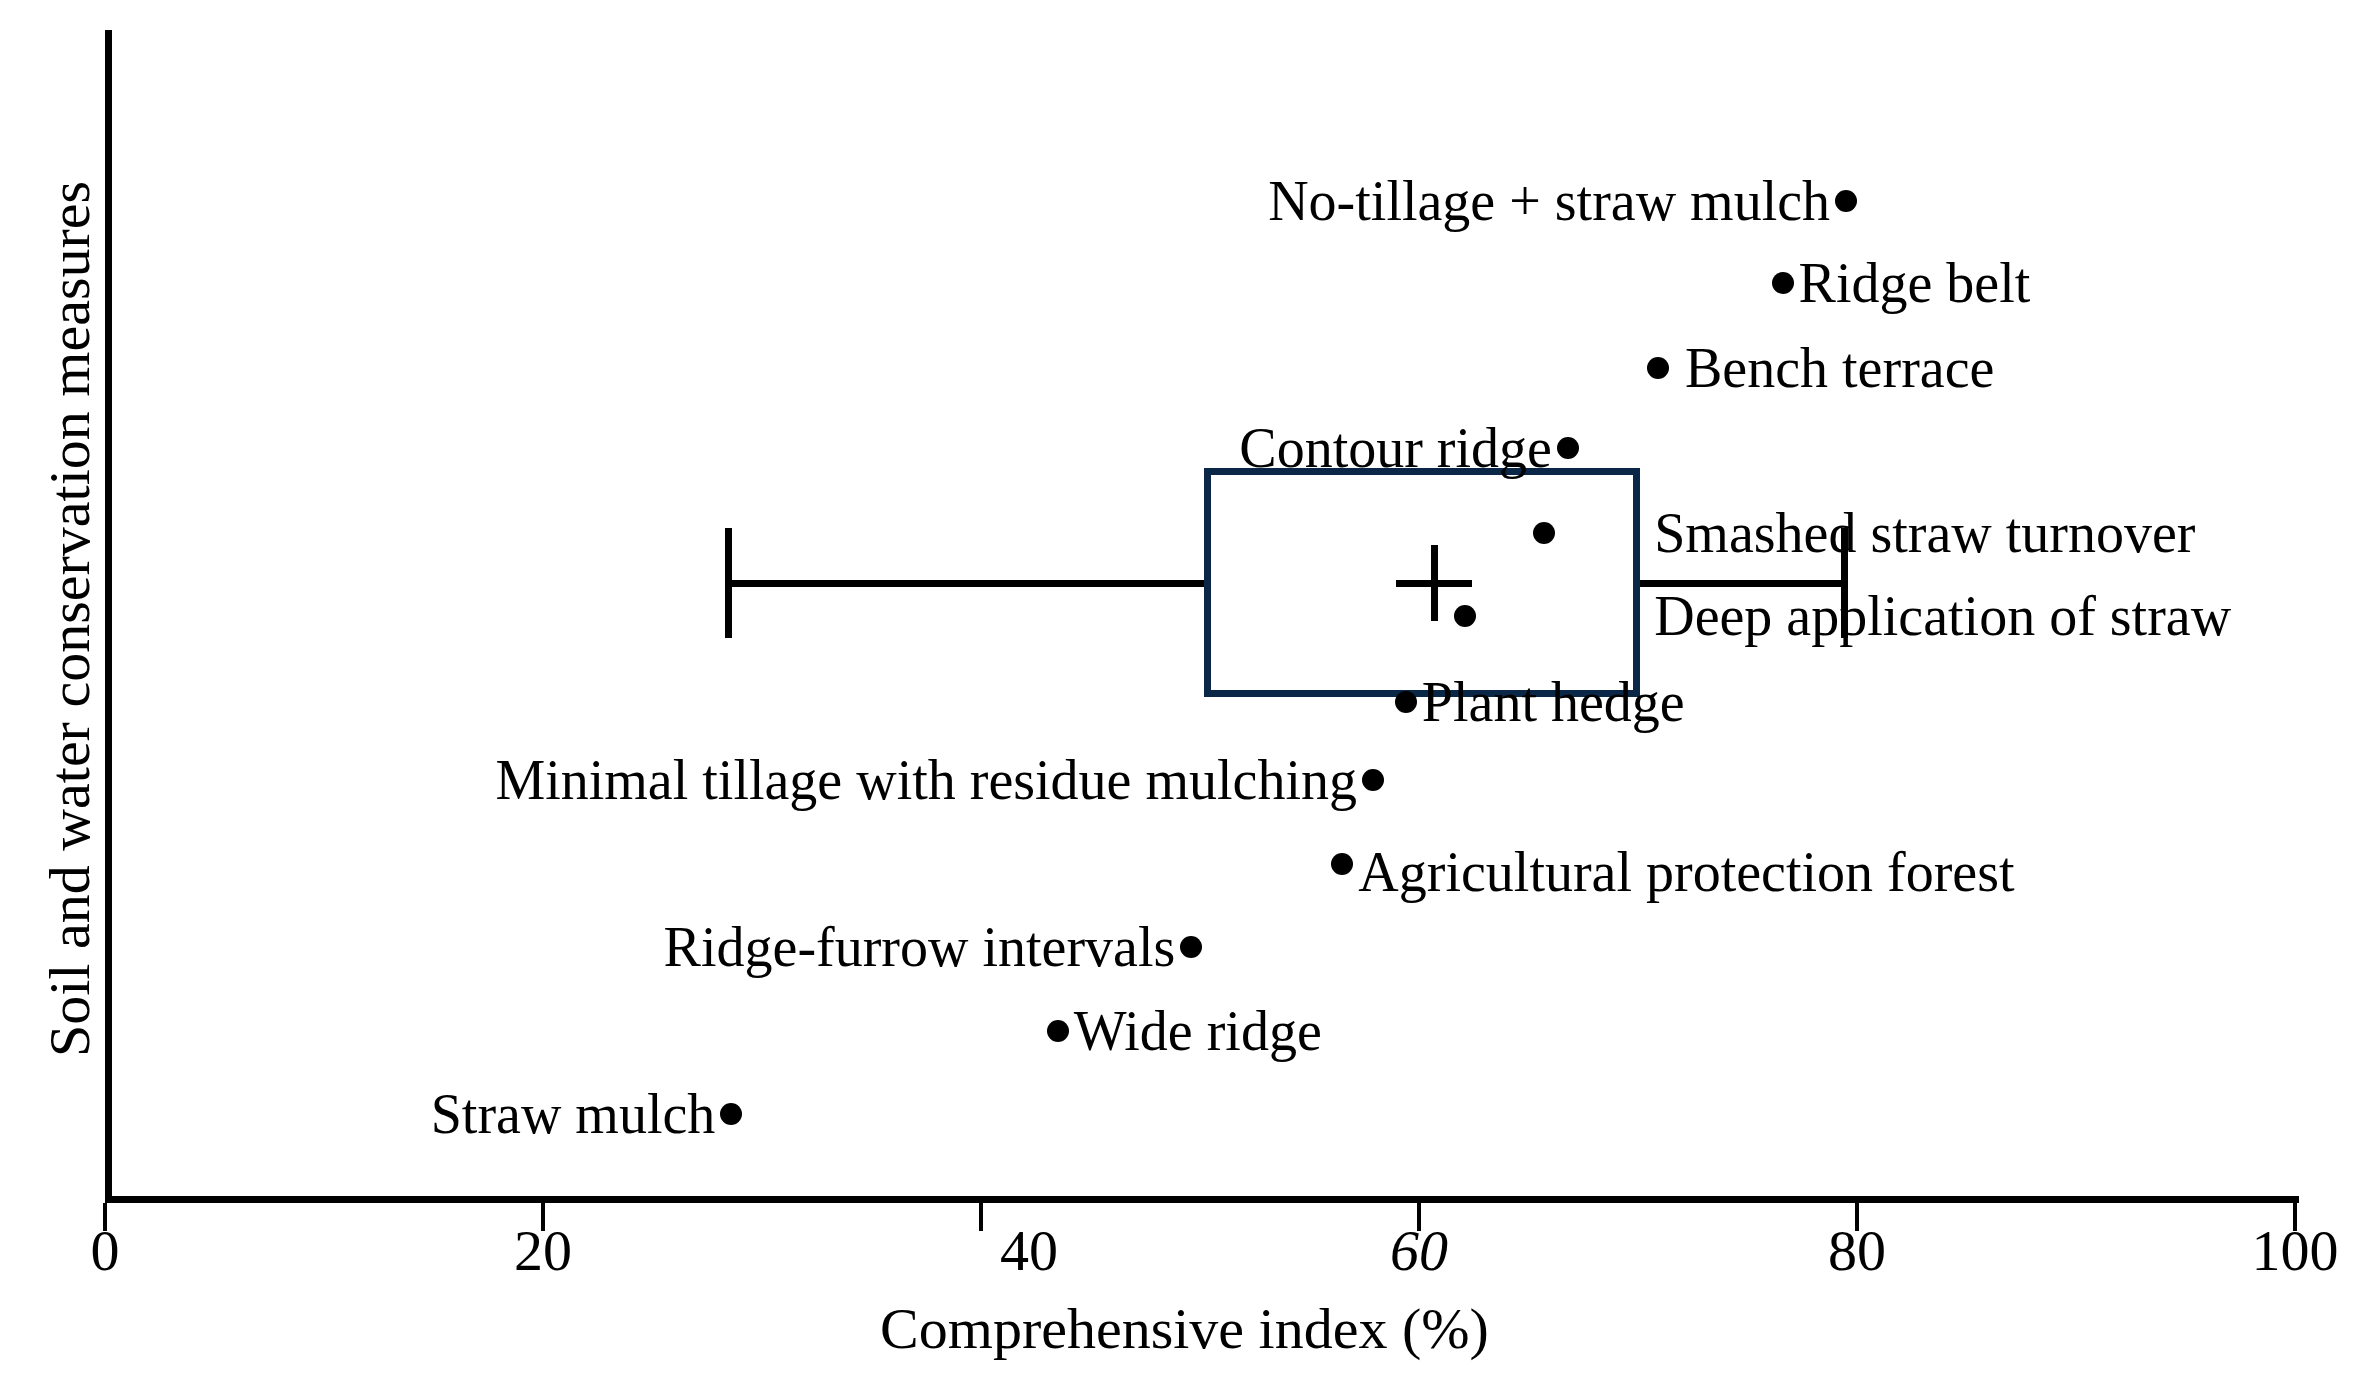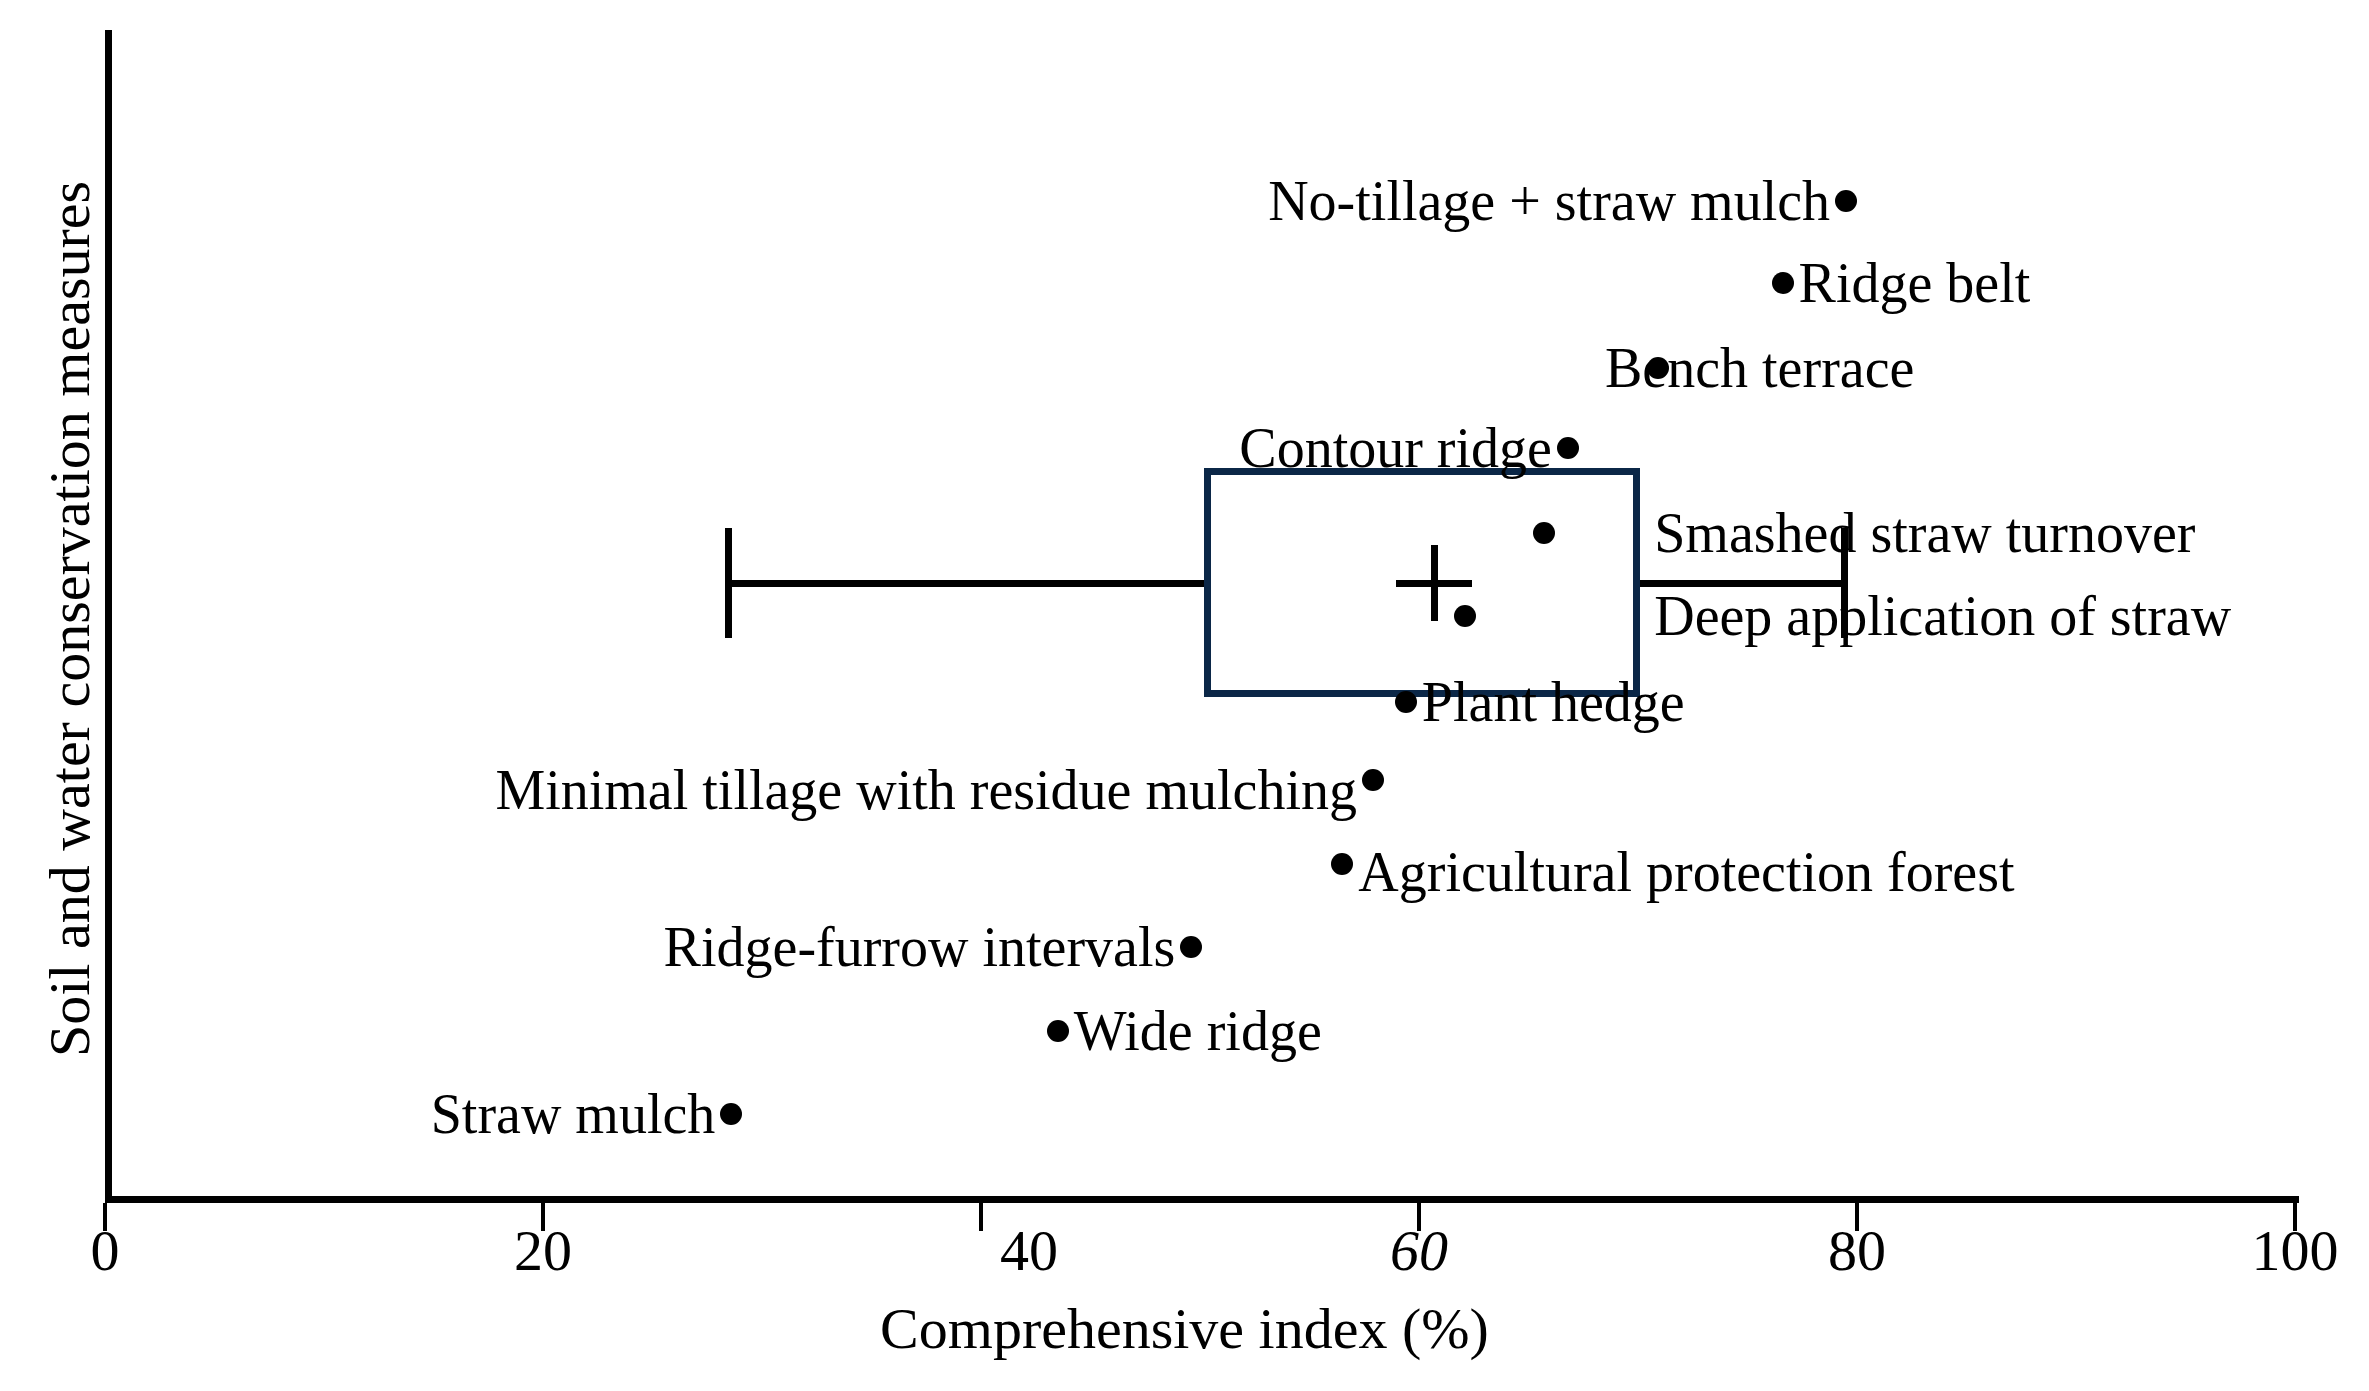--- a/index.html
+++ b/index.html
@@ -170,31 +170,31 @@
     <div id="mean-marker-h" style="left: 1396.33px; top: 579.5px; width: 76px;"></div>
     <div id="mean-marker-v" style="left: 1431.33px; top: 544.5px; height: 76px;"></div>
   </div>
 
   <div id="points-layer">
       <div class="data-point" style="left: 1846.05px; top: 201px;"></div>
       <div class="point-label left" style="top: 201px; right: 538.95px;">No-tillage + straw mulch</div>
       <div class="data-point" style="left: 1782.54px; top: 283px;"></div>
       <div class="point-label" style="top: 283px; left: 1798.54px;">Ridge belt</div>
       <div class="data-point" style="left: 1657.71px; top: 368px;"></div>
-      <div class="point-label" style="top: 368px; left: 1605px; text-align: center;">Bench terrace</div>
+      <div class="point-label" style="top: 368px; left: 1685px; text-align: center;">Bench terrace</div>
       <div class="data-point" style="left: 1567.92px; top: 448px;"></div>
       <div class="point-label left" style="top: 448px; right: 817.08px;">Contour ridge</div>
       <div class="data-point" style="left: 1543.83px; top: 533px;"></div>
       <div class="point-label" style="top: 533px; left: 1654.19px;">Smashed straw turnover</div>
       <div class="data-point" style="left: 1464.99px; top: 616px;"></div>
       <div class="point-label" style="top: 616px; left: 1654.19px;">Deep application of straw</div>
       <div class="data-point" style="left: 1405.86px; top: 702px;"></div>
       <div class="point-label" style="top: 702px; left: 1421.86px;">Plant hedge</div>
       <div class="data-point" style="left: 1373.01px; top: 780px;"></div>
-      <div class="point-label left" style="top: 780px; right: 1011.99px; margin-top: 10px;">Minimal tillage with residue mulching</div>
+      <div class="point-label left" style="top: 780px; right: 1011.99px;">Minimal tillage with residue mulching</div>
       <div class="data-point" style="left: 1342.35px; top: 864px;"></div>
       <div class="point-label" style="top: 864px; left: 1358.35px; margin-top: 8px;">Agricultural protection forest</div>
       <div class="data-point" style="left: 1191.24px; top: 947px;"></div>
       <div class="point-label left" style="top: 947px; right: 1193.76px;">Ridge-furrow intervals</div>
       <div class="data-point" style="left: 1057.65px; top: 1031px;"></div>
       <div class="point-label" style="top: 1031px; left: 1073.65px;">Wide ridge</div>
       <div class="data-point" style="left: 731.34px; top: 1114px;"></div>
       <div class="point-label left" style="top: 1114px; right: 1653.66px;">Straw mulch</div>
     </div>
 

